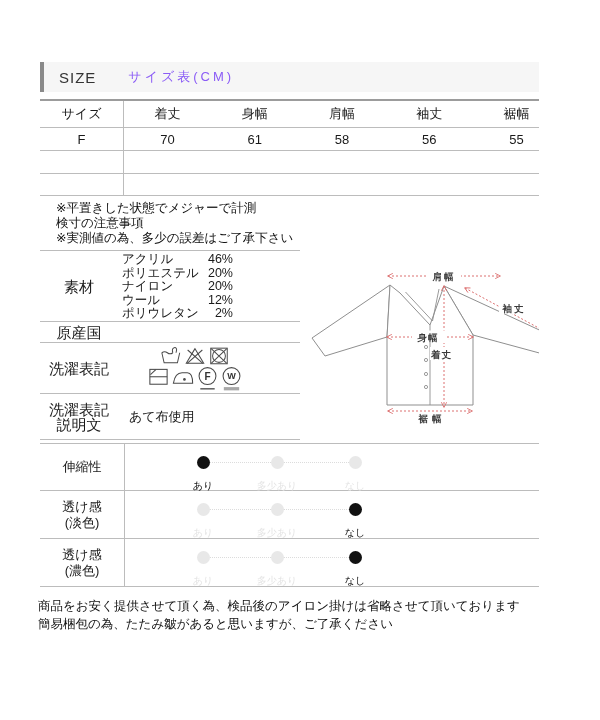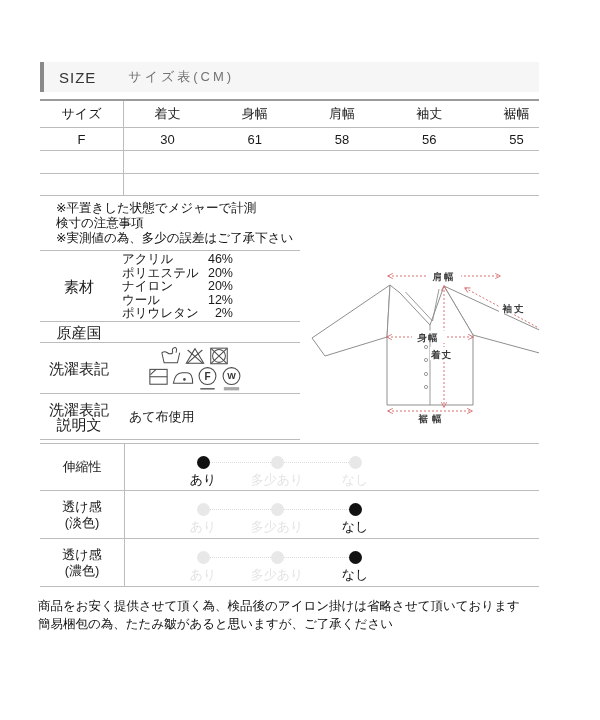--- a/index.html
+++ b/index.html
@@ -3,21 +3,21 @@
 <meta charset="utf-8">
 <style>
   html,body{margin:0;padding:0;background:#fff;}
   .page{position:relative;width:539px;height:720px;background:#fff;overflow:hidden;
         font-family:"Liberation Sans","DejaVu Sans",sans-serif;color:#1a1a1a;}
 
   
   .hdr{position:absolute;left:40px;top:62px;width:516px;height:30px;background:#f6f6f6;
        border-left:4px solid #8a8a8a;display:flex;align-items:center;}
   .hdr-title{margin-left:15px;font-size:15px;letter-spacing:1px;color:#333;}
-  .hdr-sub{margin-left:32px;font-size:13px;letter-spacing:3px;color:#737373;}
+  .hdr-sub{margin-left:32px;font-size:13px;letter-spacing:3px;color:#8b5cf6;}
 
   
   .sizetbl{position:absolute;left:40px;top:99px;width:520px;border-top:2px solid #9c9c9c;}
   .st-row{display:flex;align-items:center;border-bottom:1px solid #bcbcbc;}
   .st-head{height:26px;}
   .st-data{height:22px;}
   .st-empty1{height:22px;}
   .st-empty2{height:21px;}
   .st-c1{width:83px;text-align:center;font-size:13px;border-right:1px solid #bcbcbc;
          align-self:stretch;display:flex;align-items:center;justify-content:center;}
@@ -54,21 +54,21 @@
   .prop-row{display:flex;border-bottom:1px solid #bcbcbc;gap:37px;}
   .pr1{height:46px;}
   .pr23{height:47px;}
   .prop-label{width:84px;border-right:1px solid #bcbcbc;display:flex;flex-direction:column;
               align-items:center;justify-content:center;font-size:13px;line-height:15.5px;}
   .prop-opts{flex:1;position:relative;}
   .connector{position:absolute;left:41px;width:152px;top:18px;border-top:1.6px dotted #dcdcdc;}
   .opt{position:absolute;top:12px;transform:translateX(-50%);text-align:center;width:90px;}
   .opt-1{left:41px;} .opt-2{left:115px;} .opt-3{left:193px;}
   .dot{width:13px;height:13px;border-radius:50%;background:#e8e8e8;margin:0 auto;}
-  .opt-label{font-size:13px;color:#e4e4e4;margin-top:2px;white-space:nowrap;}
+  .opt-label{font-size:10px;color:#e4e4e4;margin-top:10px;white-space:nowrap;}
   .opt.on .dot{background:#111;}
   .opt.on .opt-label{color:#111;}
 
   
   .footer{position:absolute;left:38px;top:597px;font-size:12.5px;line-height:18.2px;color:#111;}
 </style>
 </head>
 <body>
 
 <div class="page">
@@ -82,21 +82,21 @@
     <div class="st-row st-head">
       <div class="st-c1">サイズ</div>
       <div class="st-c">着丈</div>
       <div class="st-c">身幅</div>
       <div class="st-c">肩幅</div>
       <div class="st-c">袖丈</div>
       <div class="st-c">裾幅</div>
     </div>
     <div class="st-row st-data">
       <div class="st-c1">F</div>
-      <div class="st-c">30</div>
+      <div class="st-c">70</div>
       <div class="st-c">61</div>
       <div class="st-c">58</div>
       <div class="st-c">56</div>
       <div class="st-c">55</div>
     </div>
     <div class="st-row st-empty1">
       <div class="st-c1"></div>
         <div class="st-c"></div>
     </div>
     <div class="st-row st-empty2">

